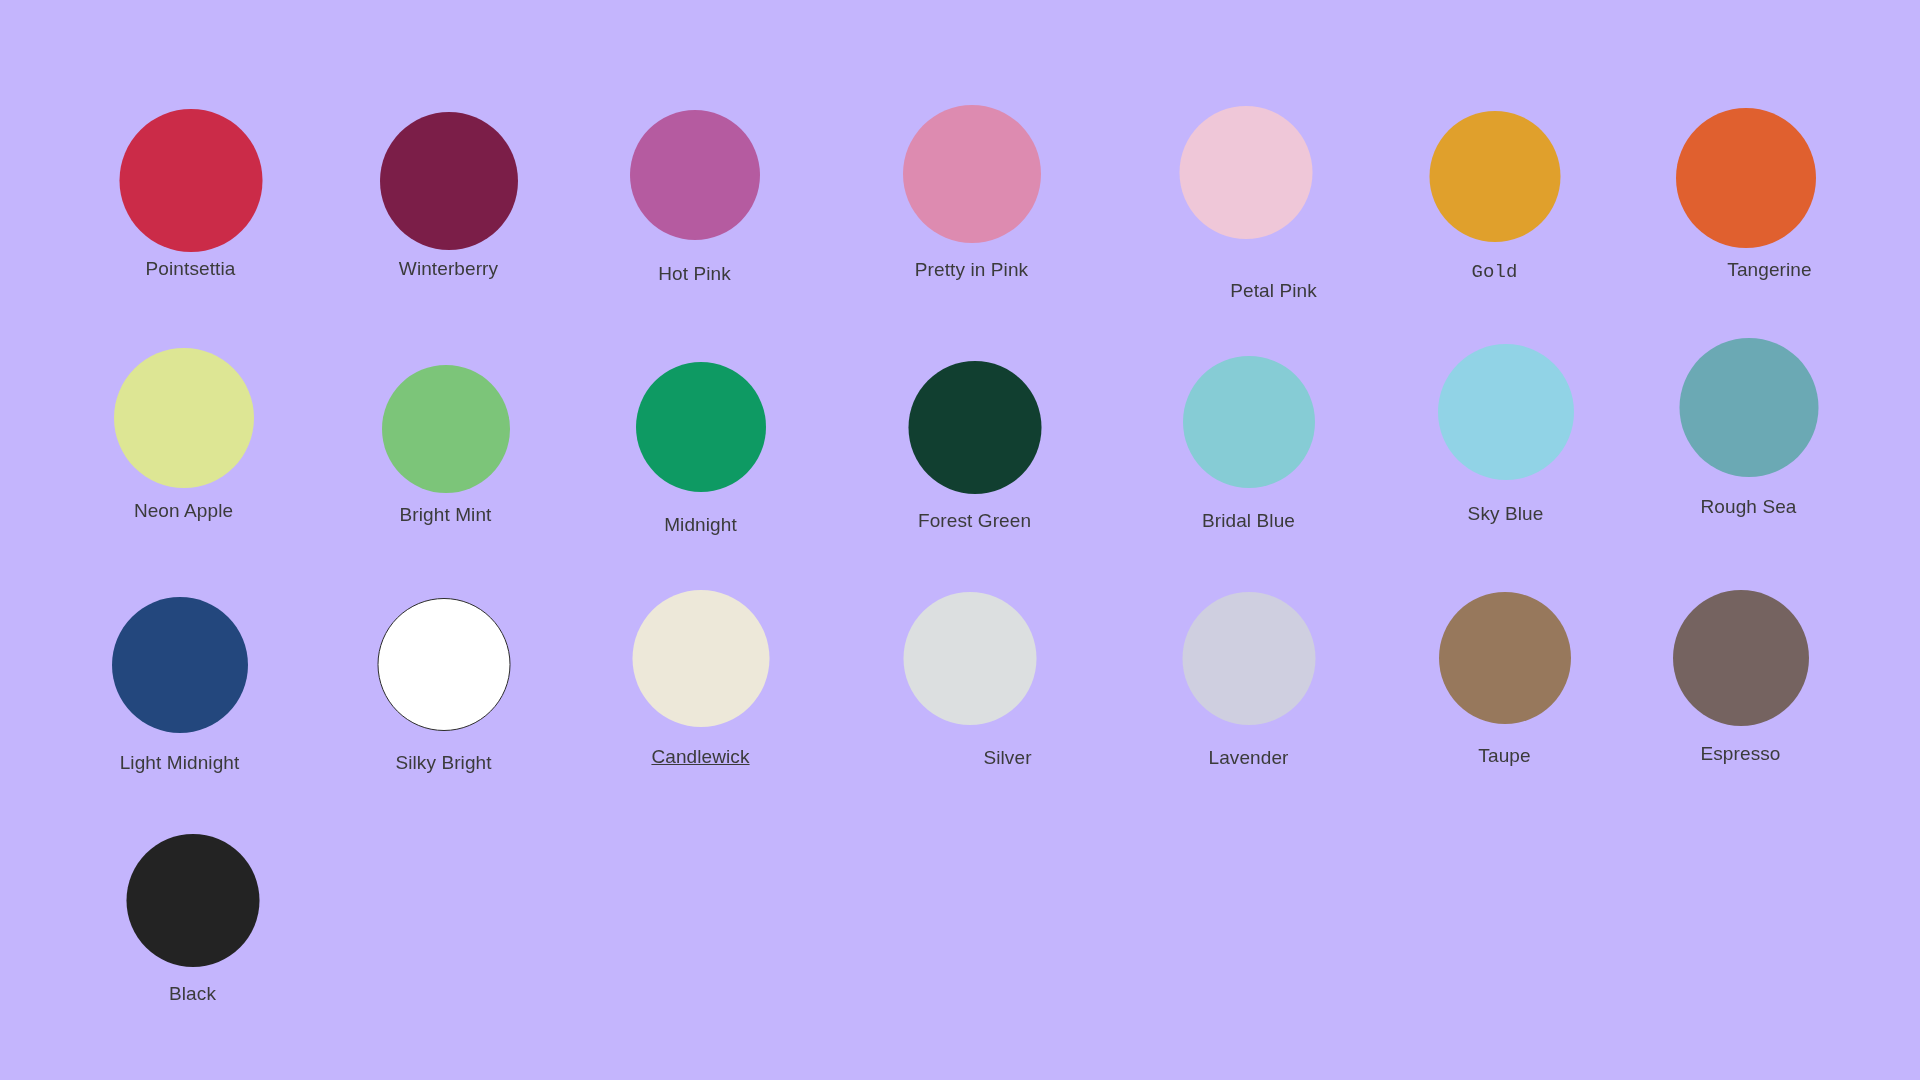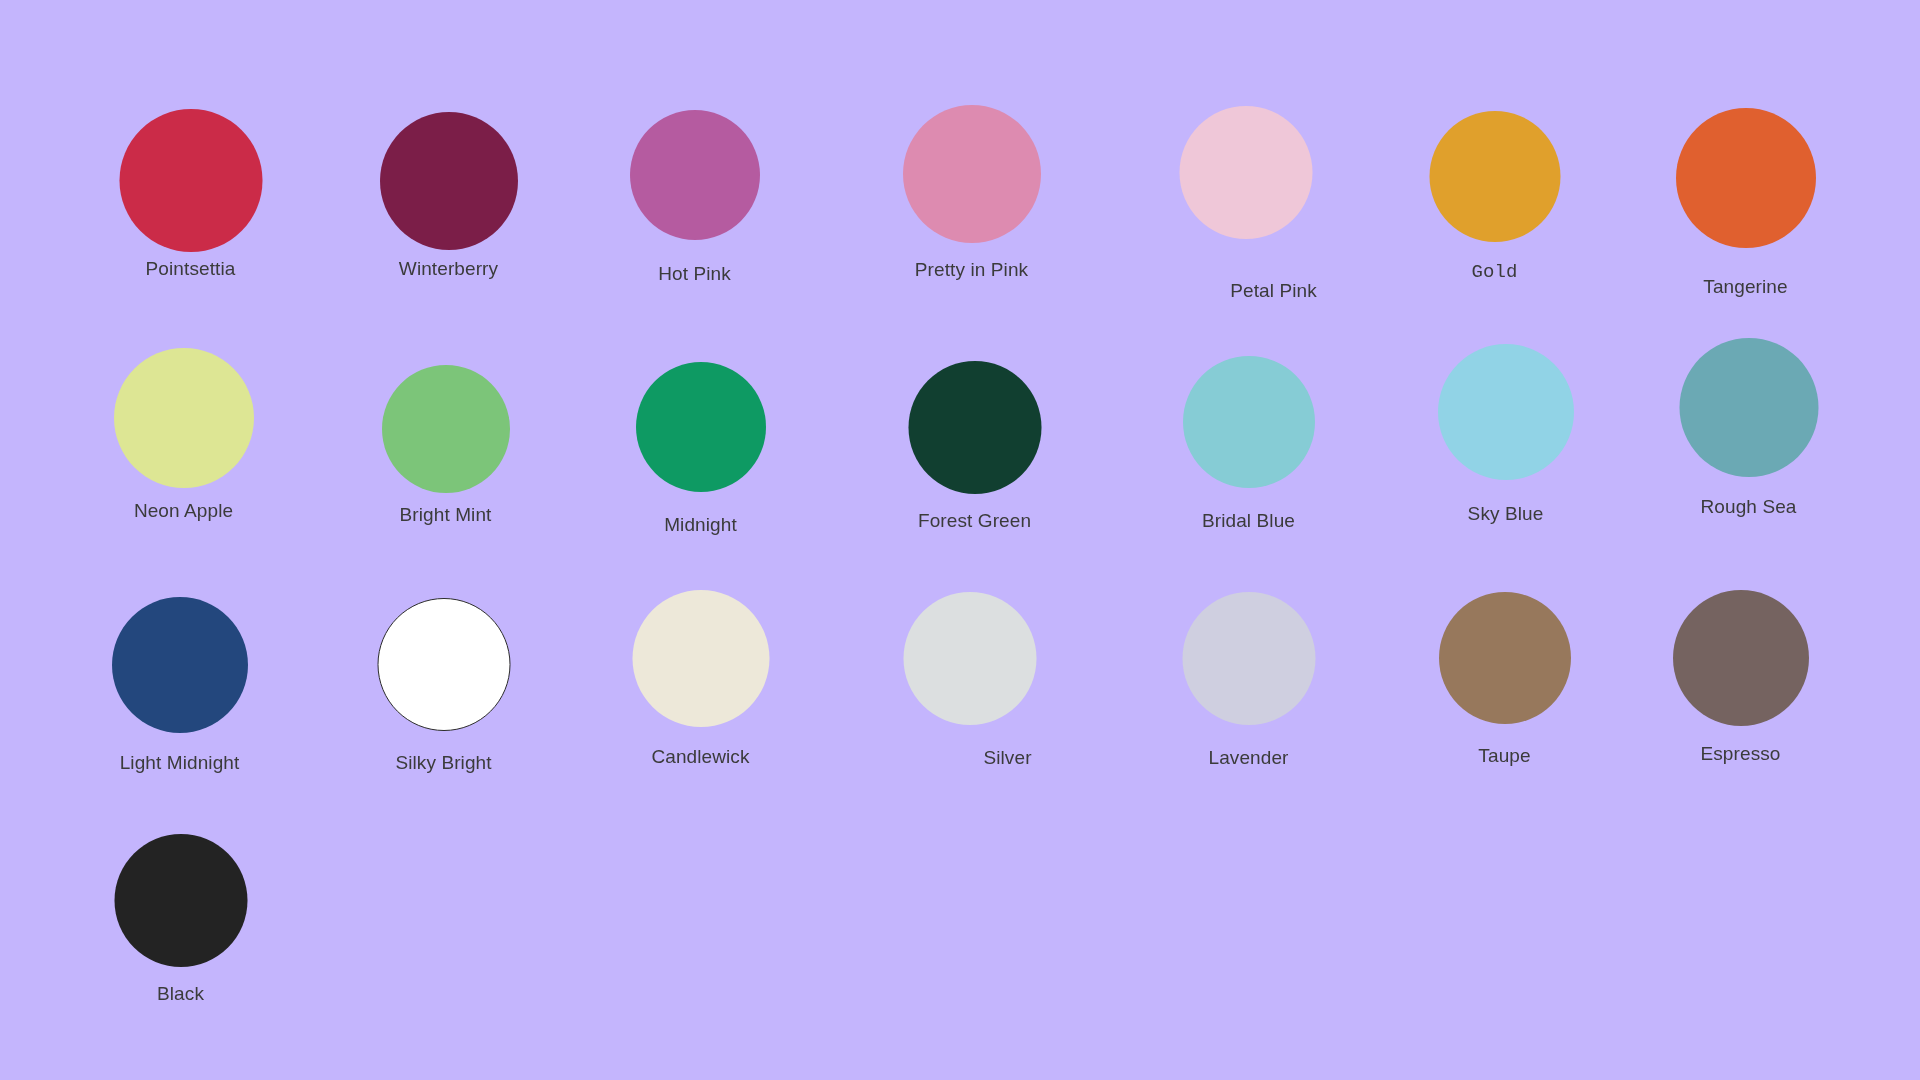--- a/index.html
+++ b/index.html
@@ -79,21 +79,21 @@
     <div class="swatch" style="left: 1245px; top: 105.5px;">
       <div class="swatch-dot" style="width: 133px; height: 133px; background: rgb(239, 199, 216);"></div>
       <div class="swatch-label" style="top: 174px; margin-left: 28px;">Petal Pink</div>
     </div>
     <div class="swatch" style="left: 1494px; top: 110.5px;">
       <div class="swatch-dot" style="width: 131px; height: 131px; background: rgb(224, 160, 44);"></div>
       <div class="swatch-label" style="top: 150.5px; font-family: Liberation Mono, monospace;">Gold</div>
     </div>
     <div class="swatch" style="left: 1745px; top: 108px;">
       <div class="swatch-dot" style="width: 140px; height: 140px; background: rgb(224, 96, 47);"></div>
-      <div class="swatch-label" style="top: 168px;">Tangerine</div>
+      <div class="swatch-label" style="top: 151px; margin-left: 24px;">Tangerine</div>
     </div>
     <div class="swatch" style="left: 183px; top: 348px;">
       <div class="swatch-dot" style="width: 140px; height: 140px; background: rgb(221, 230, 148);"></div>
       <div class="swatch-label" style="top: 152px;">Neon Apple</div>
     </div>
     <div class="swatch" style="left: 445px; top: 365px;">
       <div class="swatch-dot" style="width: 128px; height: 128px; background: rgb(124, 197, 121);"></div>
       <div class="swatch-label" style="top: 139px;">Bright Mint</div>
     </div>
     <div class="swatch" style="left: 700px; top: 362px;">
@@ -119,35 +119,35 @@
     <div class="swatch" style="left: 179px; top: 597px;">
       <div class="swatch-dot" style="width: 136px; height: 136px; background: rgb(35, 71, 125);"></div>
       <div class="swatch-label" style="top: 155px;">Light Midnight</div>
     </div>
     <div class="swatch" style="left: 443px; top: 597.5px;">
       <div class="swatch-dot outlined" style="width: 133px; height: 133px; background: rgb(255, 255, 255);"></div>
       <div class="swatch-label" style="top: 154.5px;">Silky Bright</div>
     </div>
     <div class="swatch" style="left: 700px; top: 589.5px;">
       <div class="swatch-dot" style="width: 137px; height: 137px; background: rgb(237, 232, 217);"></div>
-      <div class="swatch-label" style="top: 156.5px;">Candlewick</div>
+      <div class="swatch-label" style="top: 156.5px; text-decoration: underline;">Candlewick</div>
     </div>
     <div class="swatch" style="left: 969px; top: 591.5px;">
       <div class="swatch-dot" style="width: 133px; height: 133px; background: rgb(220, 223, 224);"></div>
       <div class="swatch-label" style="top: 155.5px; margin-left: 38px;">Silver</div>
     </div>
     <div class="swatch" style="left: 1248px; top: 591.5px;">
       <div class="swatch-dot" style="width: 133px; height: 133px; background: rgb(207, 207, 224);"></div>
       <div class="swatch-label" style="top: 155.5px;">Lavender</div>
     </div>
     <div class="swatch" style="left: 1504px; top: 592px;">
       <div class="swatch-dot" style="width: 132px; height: 132px; background: rgb(151, 120, 92);"></div>
       <div class="swatch-label" style="top: 153px;">Taupe</div>
     </div>
     <div class="swatch" style="left: 1740px; top: 590px;">
       <div class="swatch-dot" style="width: 136px; height: 136px; background: rgb(117, 99, 96);"></div>
       <div class="swatch-label" style="top: 153px;">Espresso</div>
     </div>
-    <div class="swatch" style="left: 180px; top: 833.5px;">
+    <div class="swatch" style="left: 192px; top: 833.5px;">
       <div class="swatch-dot" style="width: 133px; height: 133px; background: rgb(35, 35, 35);"></div>
       <div class="swatch-label" style="top: 149.5px;">Black</div>
     </div>
   </div>
 
 </body></html>

